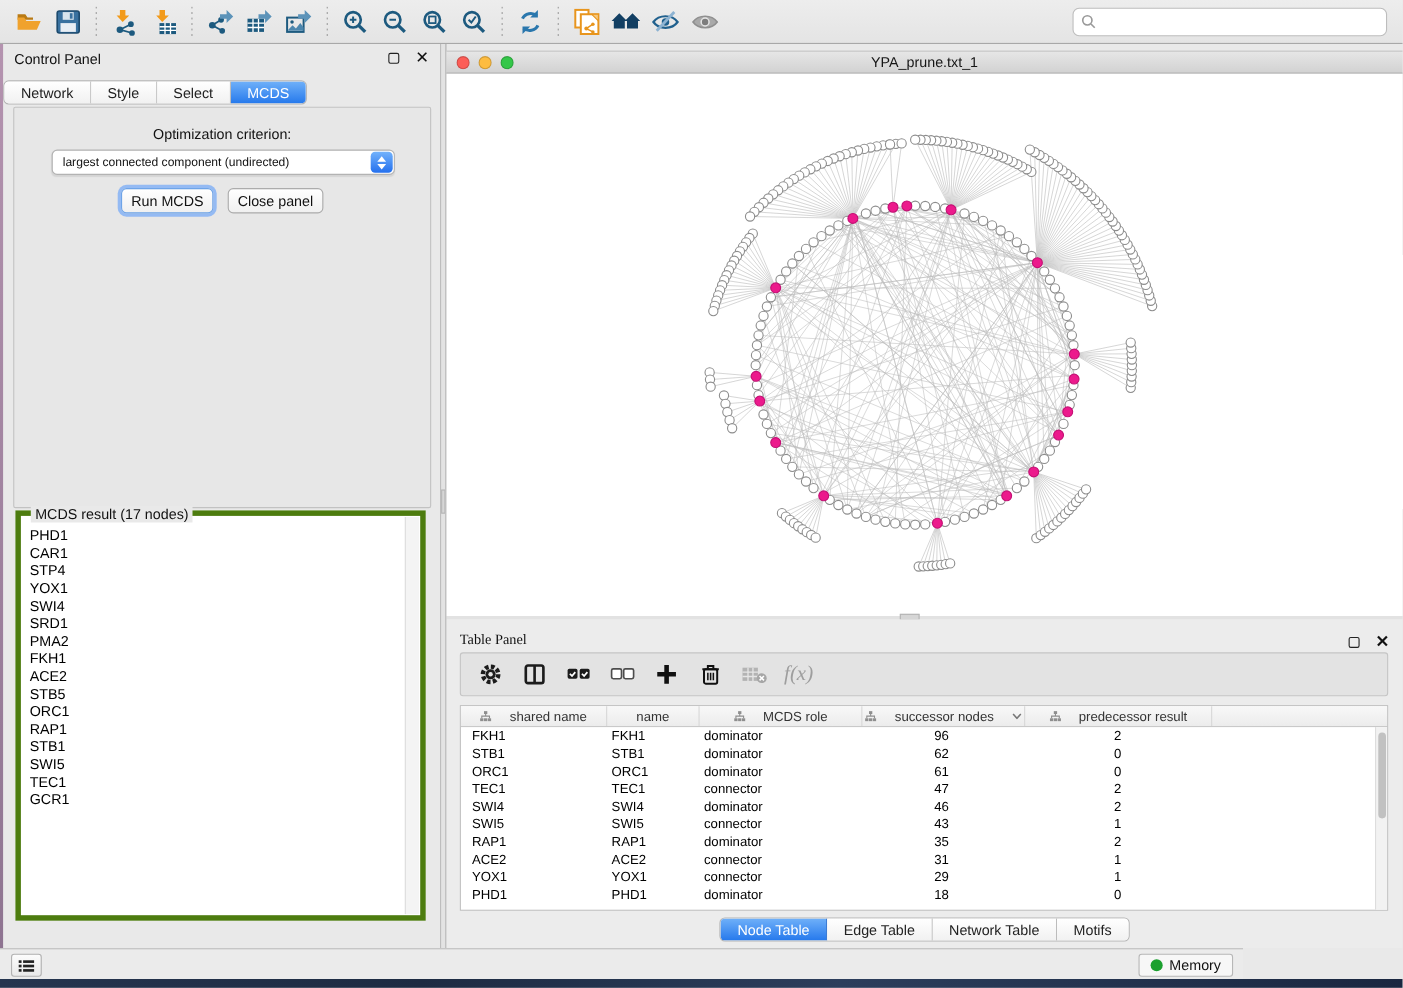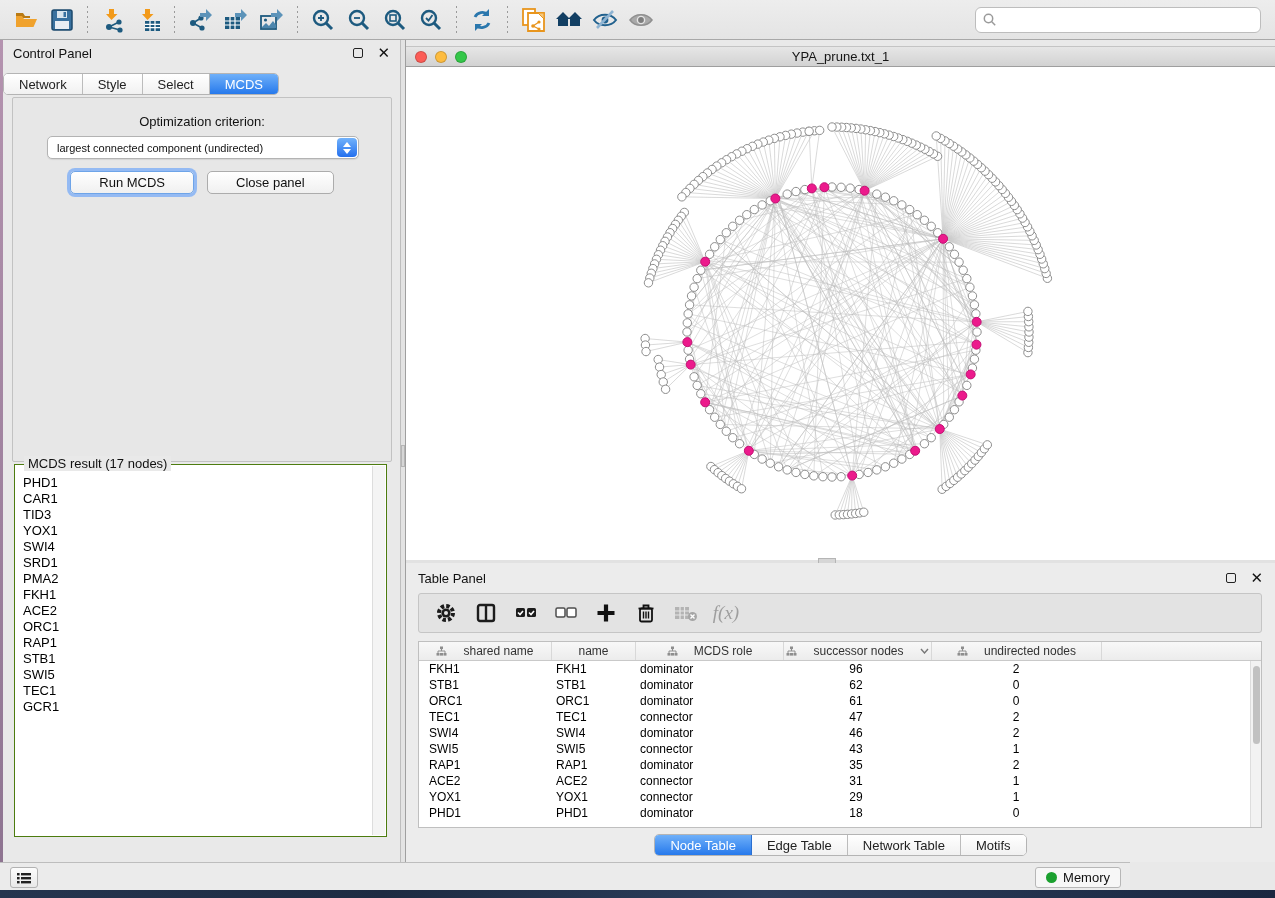--- a/index.html
+++ b/index.html
@@ -52,26 +52,26 @@
     border:1px solid #b3b3b3; border-radius:5px; font-size:11px; color:#111;
     display:flex; align-items:center; padding-left:9px; box-shadow:0 1px 1px rgba(0,0,0,.08); }
   #opt-stepper { position:absolute; right:1px; top:1px; bottom:1px; width:20px; border-radius:4px;
     background:linear-gradient(#72b2fb,#2470ee); display:flex; flex-direction:column;
     align-items:center; justify-content:center; gap:2px; }
   .tri-up { width:0; height:0; border-left:4px solid transparent; border-right:4px solid transparent;
     border-bottom:5px solid #fff; }
   .tri-down { width:0; height:0; border-left:4px solid transparent; border-right:4px solid transparent;
     border-top:5px solid #fff; }
   #cp-buttons { position:absolute; top:73px; left:0; right:0; display:flex; justify-content:center; gap:13px; }
-  .mac-btn { height:23px; padding:0 28px; font-size:13px; color:#111; font-family:inherit;
+  .mac-btn { height:23px; padding:0 8px; font-size:13px; color:#111; font-family:inherit;
     background:linear-gradient(#ffffff,#f0f0f0); border:1px solid #acacac; border-radius:5px; }
   .mac-btn.focused { box-shadow:0 0 0 3px rgba(80,150,253,.55); border-color:#6ea4e8; }
 
   #result-group { position:absolute; left:11px; right:13px; top:424px; bottom:25px;
-    border:1px solid #4d7c0f; background:#fff; }
+    border:5px solid #4d7c0f; background:#fff; }
   #result-legend { position:absolute; top:-9px; left:9px; background:#e9e9e9; padding:0 4px;
     font-size:13px; color:#111; }
   #result-list { position:absolute; inset:1px 14px 1px 1px; padding:9px 0 0 7px;
     font-size:13px; color:#000; overflow:hidden; }
   #result-list div { line-height:16px; }
   #result-scroll { position:absolute; top:1px; bottom:1px; right:1px; width:13px;
     background:#f4f4f4; border-left:1px solid #ddd; }
 
   
   #v-splitter { position:absolute; left:400px; top:40px; width:6px; height:822px;
@@ -90,21 +90,21 @@
   #net-title { position:absolute; left:0; right:0; text-align:center; font-size:13px; color:#151515; }
   #net-canvas { position:absolute; left:0; top:27px; right:0; height:493px; background:#fff; }
   #graph-svg { position:absolute; inset:0; }
 
   #h-divider { position:absolute; left:0; top:520px; right:0; height:3px; background:#e2e2e2; }
   #h-divider .handle { top:-2px; left:412px; width:18px; height:6px; }
 
   
   #table-panel { position:absolute; left:0; top:523px; right:0; bottom:0; background:#ececec; }
   #tp-header { position:absolute; top:4px; left:0; right:0; height:22px; display:flex;
-    align-items:center; padding:0 12px; font-size:13px; color:#111; }
+    align-items:flex-end; padding:0 12px; font-size:13px; color:#111;font-family:Liberation Serif, serif; }
   #tp-toolbar { position:absolute; left:12px; right:13px; top:30px; height:40px;
     background:#e3e3e3; border:1px solid #c5c5c5; border-radius:3px;
     display:flex; align-items:center; gap:10px; padding-left:12px; }
   .tpt-btn { width:30px; height:30px; display:flex; align-items:center; justify-content:center; }
 
   #node-table { position:absolute; left:12px; right:13px; top:78px; height:187px;
     background:#fff; border:1px solid #bfbfbf; }
   #thead { display:flex; height:19px; background:linear-gradient(#f8f8f8,#ececec);
     border-bottom:1px solid #c9c9c9; }
   .th { display:flex; align-items:center; justify-content:center; gap:16px;
@@ -302,27 +302,28 @@
     <div id="cp-buttons">
       <button class="mac-btn focused">Run MCDS</button>
       <button class="mac-btn">Close panel</button>
     </div>
   </div>
   <div id="result-group">
     <span id="result-legend">MCDS result (17 nodes)</span>
     <div id="result-list">
         <div>PHD1</div>
         <div>CAR1</div>
-        <div>TID3</div>
+        <div>STP4</div>
         <div>YOX1</div>
         <div>SWI4</div>
         <div>SRD1</div>
         <div>PMA2</div>
         <div>FKH1</div>
         <div>ACE2</div>
+        <div>STB5</div>
         <div>ORC1</div>
         <div>RAP1</div>
         <div>STB1</div>
         <div>SWI5</div>
         <div>TEC1</div>
         <div>GCR1</div>
       </div>
     <div id="result-scroll"></div>
   </div>
 </div>
@@ -1082,21 +1083,21 @@
             </svg>
           </div>
           <div class="th" style="width: 170px;">
             <svg width="11" height="11" viewBox="0 0 11 11">
               <rect x="4" y="0.5" width="3" height="2.6" fill="#8e8e8e"></rect>
               <path d="M5.5 3v2M2 7V5h7v2" stroke="#8e8e8e" fill="none"></path>
               <rect x="0.5" y="7" width="3" height="2.6" fill="#8e8e8e"></rect>
               <rect x="4" y="7" width="3" height="2.6" fill="#8e8e8e"></rect>
               <rect x="7.5" y="7" width="3" height="2.6" fill="#8e8e8e"></rect>
             </svg>
-            <span>undirected nodes</span>
+            <span>predecessor result</span>
           </div>
           <div class="th" style="flex: 1 1 0%;"></div>
         </div>
       <div id="tbody">
           <div class="tr">
             <div class="td" style="width: 133px; padding-left: 10px;">FKH1</div>
             <div class="td" style="width: 84px; padding-left: 4px;">FKH1</div>
             <div class="td" style="width: 148px; padding-left: 4px;">dominator</div>
             <div class="td num" style="width: 148px; padding-right: 10px;">96</div>
             <div class="td num" style="width: 170px; padding-right: 8px;">2</div>

